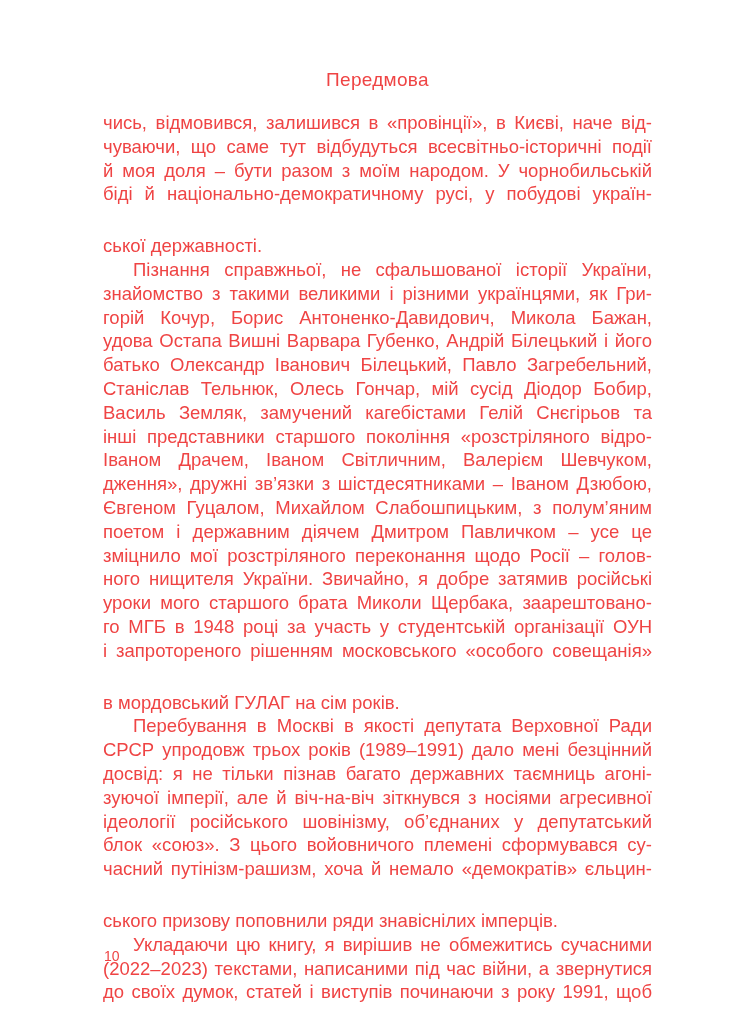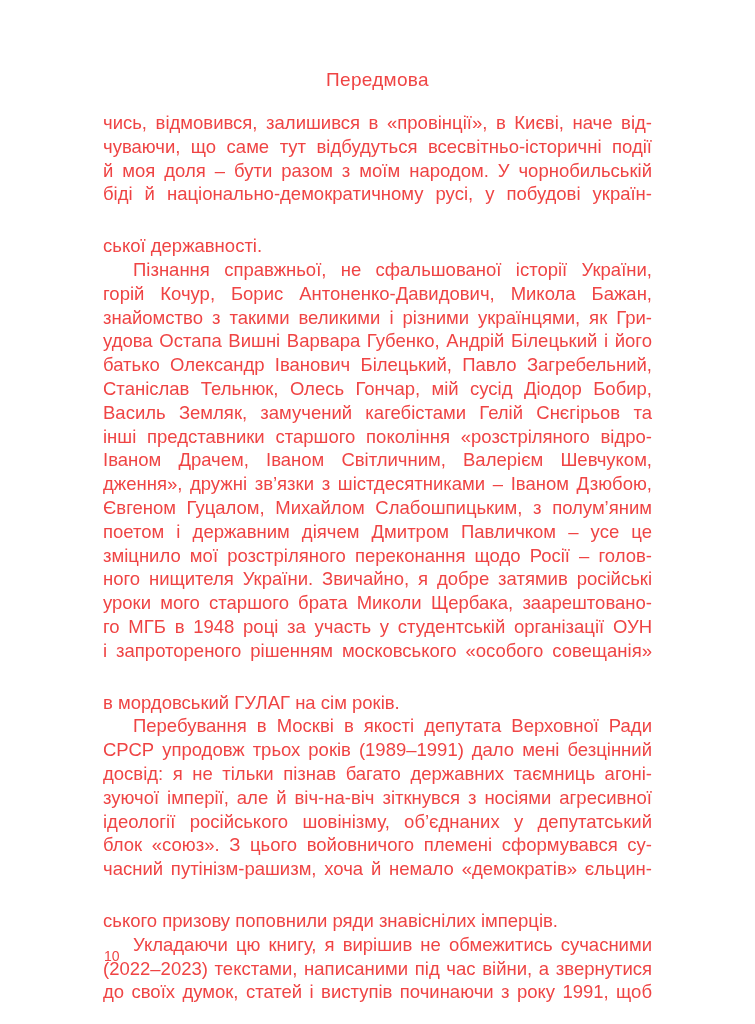--- a/index.html
+++ b/index.html
@@ -65,22 +65,22 @@
   <div class="body-text">
       <div>
         <div class="text-line">чись, відмовився, залишився в «провінції», в Києві, наче від-</div>
         <div class="text-line">чуваючи, що саме тут відбудуться всесвітньо-історичні події</div>
         <div class="text-line">й моя доля – бути разом з моїм народом. У чорнобильській</div>
         <div class="text-line">біді й національно-демократичному русі, у побудові україн-</div>
         <div class="text-line para-end">ської державності.</div>
       </div>
       <div>
         <div class="text-line indent">Пізнання справжньої, не сфальшованої історії України,</div>
+        <div class="text-line">знайомство з такими великими і різними українцями, як Гри-</div>
         <div class="text-line">горій Кочур, Борис Антоненко-Давидович, Микола Бажан,</div>
-        <div class="text-line">знайомство з такими великими і різними українцями, як Гри-</div>
         <div class="text-line">удова Остапа Вишні Варвара Губенко, Андрій Білецький і його</div>
         <div class="text-line">батько Олександр Іванович Білецький, Павло Загребельний,</div>
         <div class="text-line">Станіслав Тельнюк, Олесь Гончар, мій сусід Діодор Бобир,</div>
         <div class="text-line">Василь Земляк, замучений кагебістами Гелій Снєгірьов та</div>
         <div class="text-line">інші представники старшого покоління «розстріляного відро-</div>
         <div class="text-line">Іваном Драчем, Іваном Світличним, Валерієм Шевчуком,</div>
         <div class="text-line">дження», дружні зв’язки з шістдесятниками – Іваном Дзюбою,</div>
         <div class="text-line">Євгеном Гуцалом, Михайлом Слабошпицьким, з полум’яним</div>
         <div class="text-line">поетом і державним діячем Дмитром Павличком – усе це</div>
         <div class="text-line">зміцнило мої розстріляного переконання щодо Росії – голов-</div>

